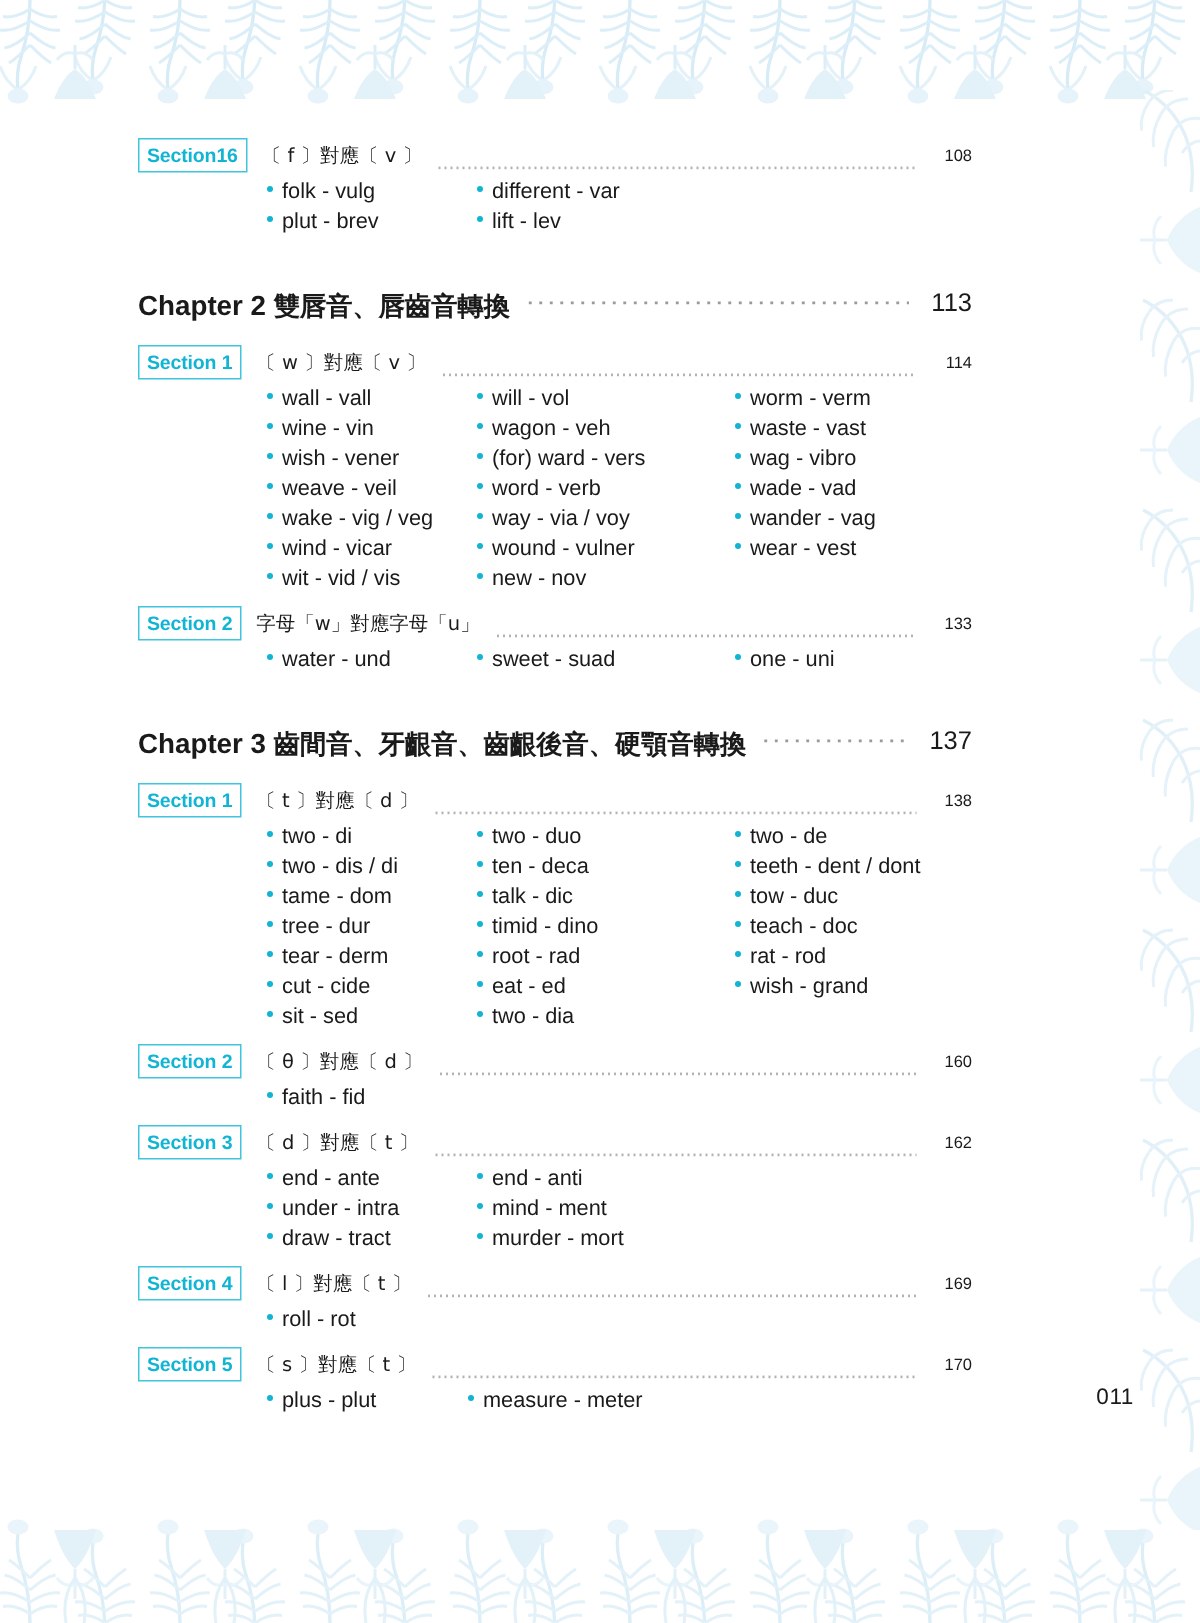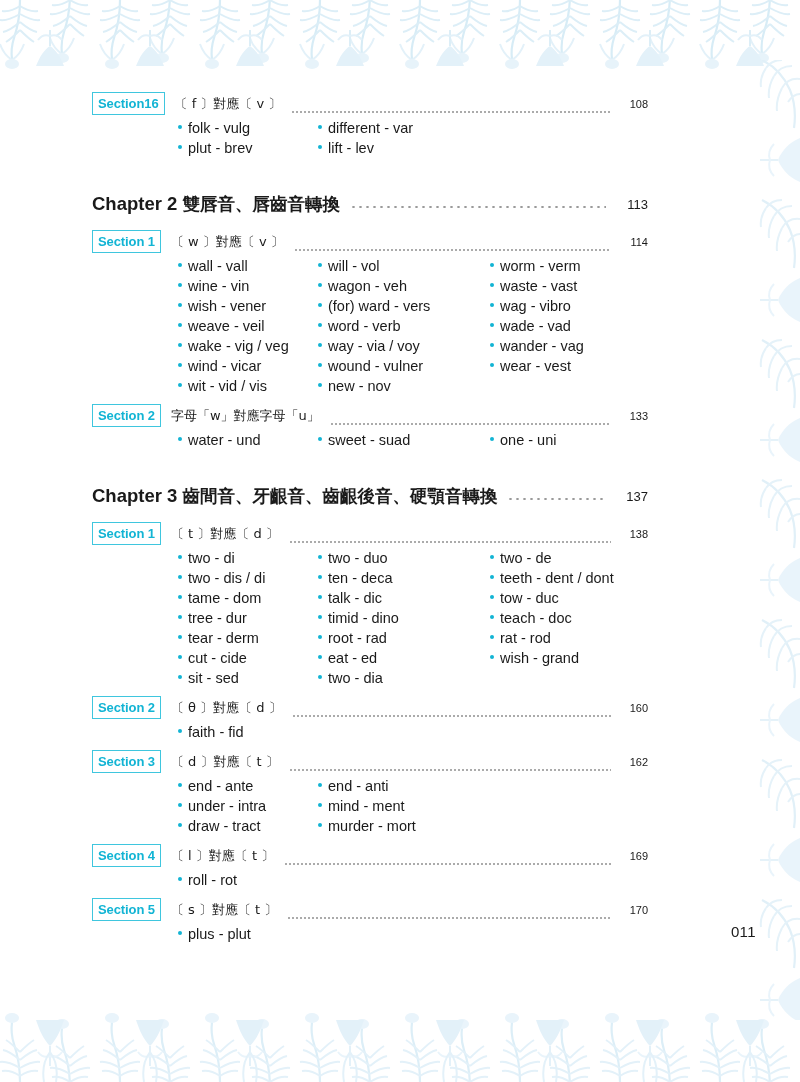--- a/index.html
+++ b/index.html
@@ -47,21 +47,21 @@
   .content {
     position: absolute;
     left: 92px;
     top: 92px;
     width: 556px;
   }
 
   
   .chapter-row {
     display: flex;
-    align-items: center;
+    align-items: flex-start;
     margin-top: 34px;
     margin-bottom: 14px;
   }
   .chapter-title {
     font-size: 18.5px;
     font-weight: bold;
     color: #1a1a1a;
     white-space: nowrap;
     letter-spacing: 0px;
   }
@@ -75,21 +75,21 @@
     margin: 0 8px 0 10px;
     height: 14px;
     position: relative;
     top: -3px;
     background-image: radial-gradient(circle, #9a9a9a 1.05px, rgba(0,0,0,0) 1.25px);
     background-size: 7px 14px;
     background-position: 0 6px;
     background-repeat: repeat-x;
   }
   .page-no-ch {
-    font-size: 13px;
+    font-size: 17px;
     color: #1a1a1a;
     font-weight: normal;
     min-width: 34px;
     text-align: right;
     white-space: nowrap;
   }
 
   
   .section-block { margin-top: 8px; }
   .section-block.first { margin-top: 0; }
@@ -608,17 +608,21 @@
           <div class="badge">Section 5</div>
           <div class="sec-title">〔 s 〕對應〔 t 〕</div>
           <div class="leader-sec"></div>
           <div class="page-no-sec">170</div>
         </div>
         <div class="entries w2-134" style="grid-template-rows: repeat(1, auto);">
           <div class="entry">
             <span class="bullet"></span>
             <span>plus - plut</span>
           </div>
+          <div class="entry">
+            <span class="bullet"></span>
+            <span>measure - meter</span>
+          </div>
         </div>
       </div>
     </div>
   <div class="folio">011</div>
 </div>
 
 </body></html>

